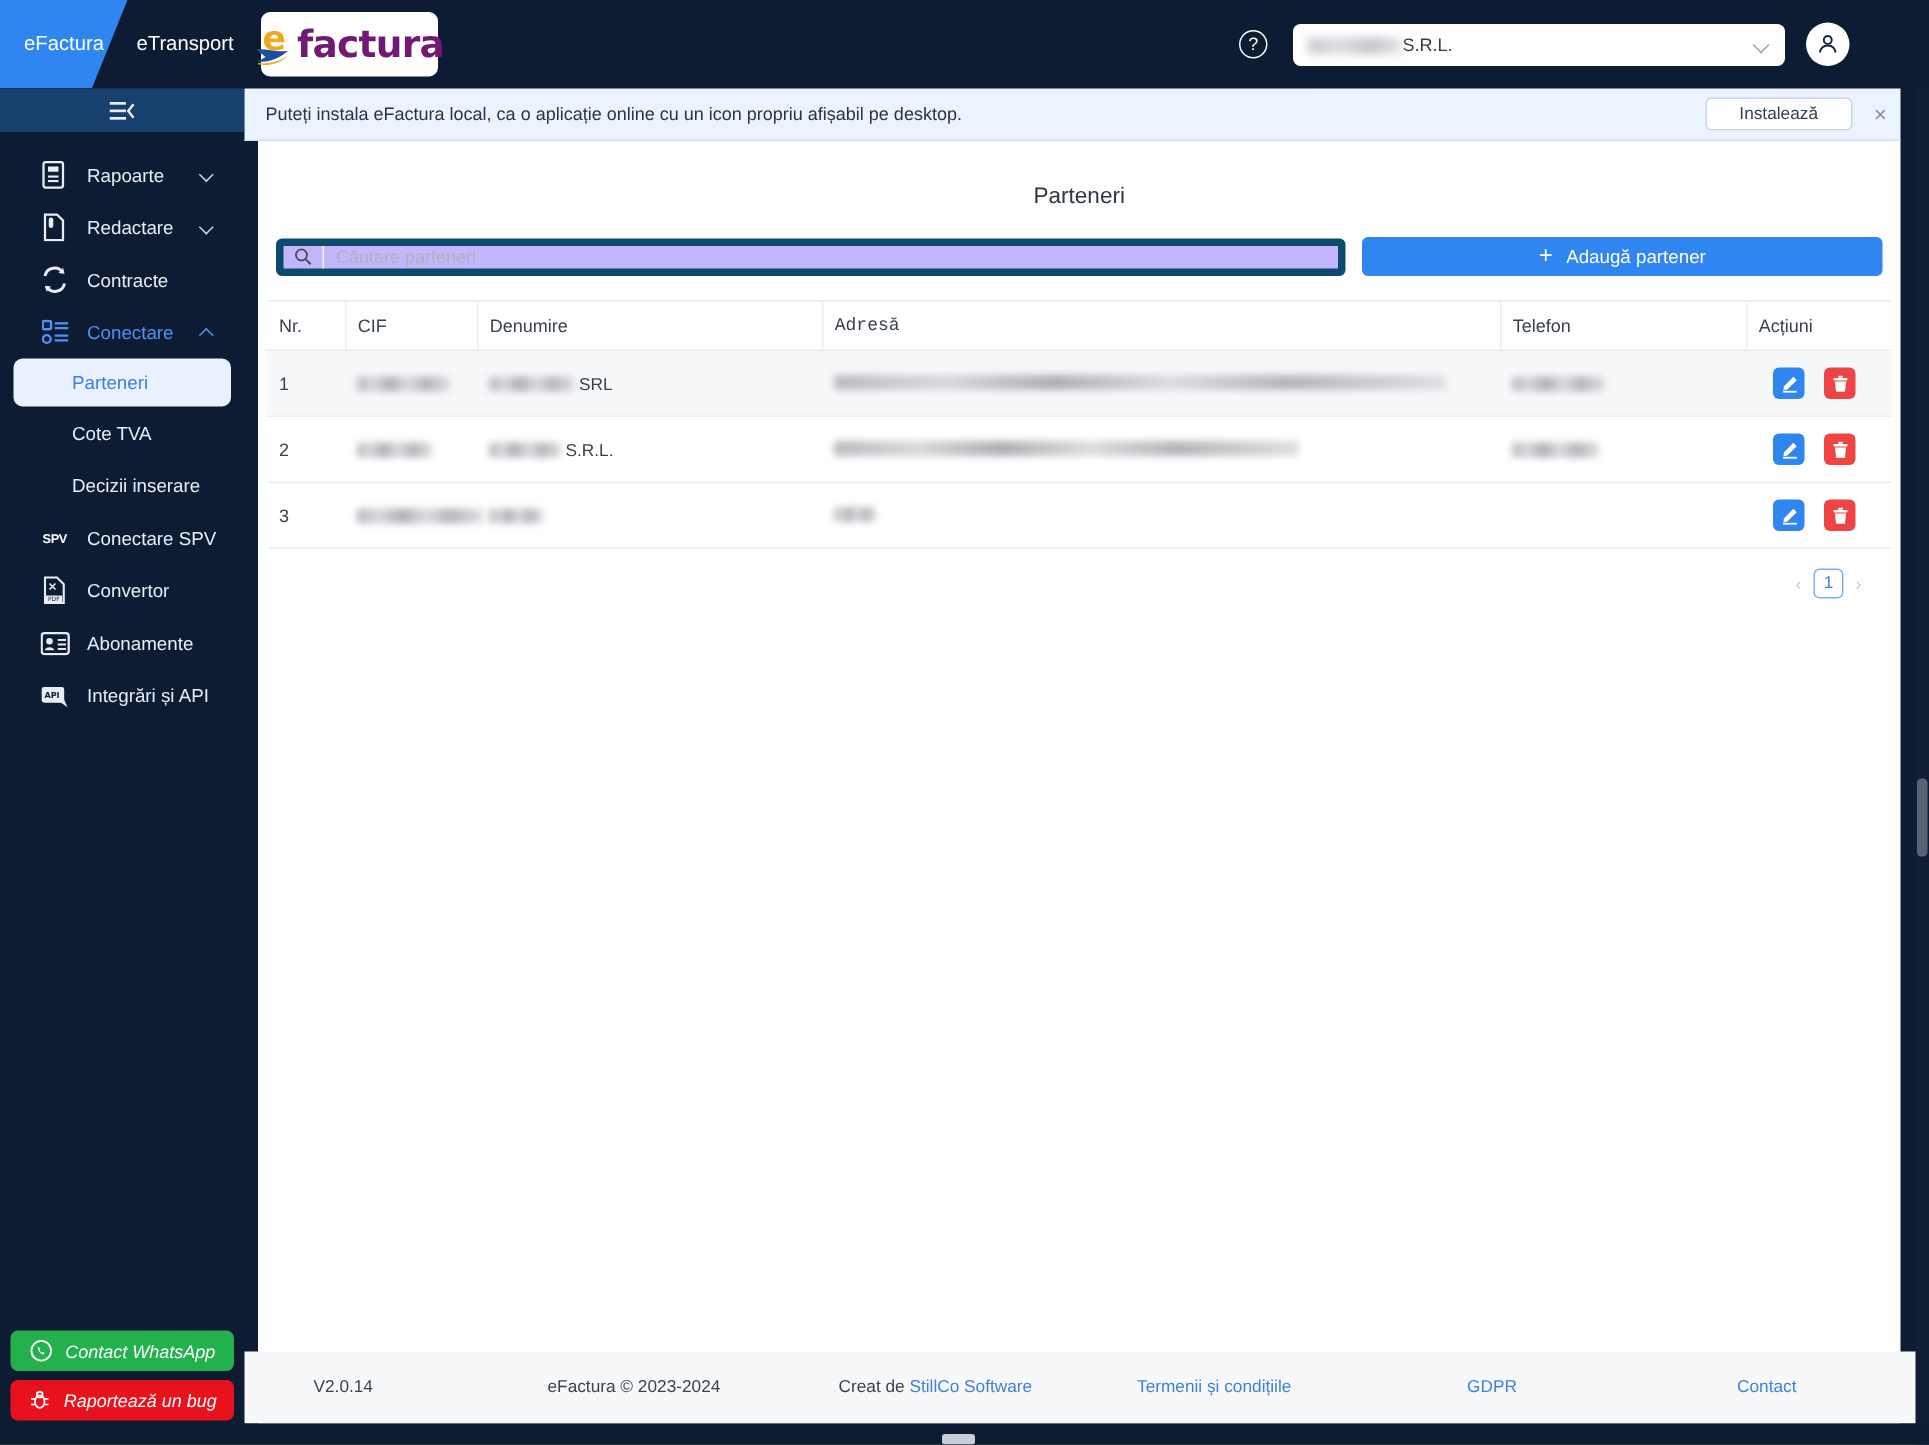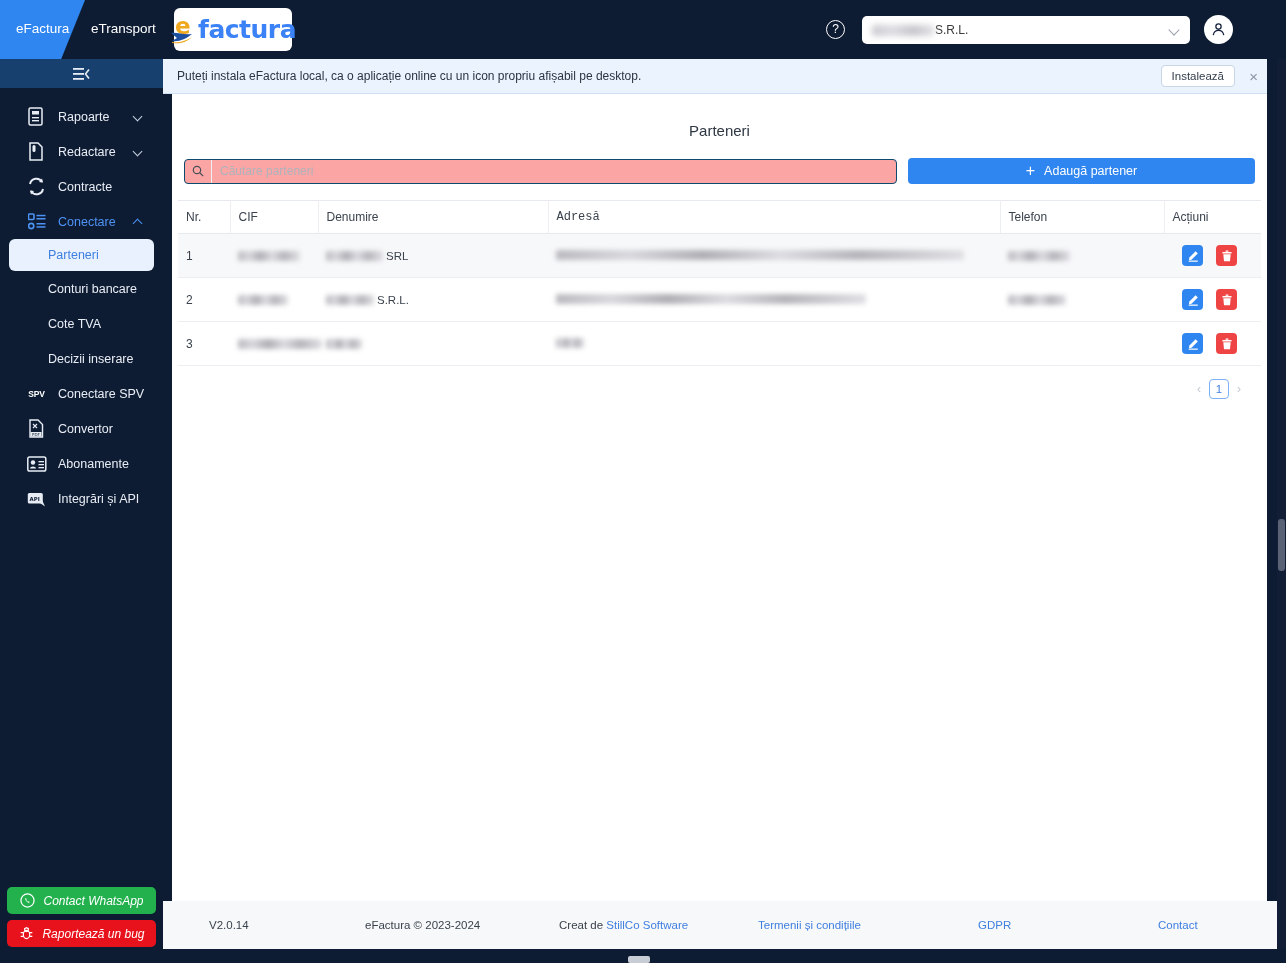--- a/index.html
+++ b/index.html
@@ -38,21 +38,21 @@
   .logo-mark { position: relative; width: 27px; height: 30px; }
   .logo-e {
     position: absolute; left: 5px; top: 0px;
     font-size: 23px; font-weight: bold; color: #f0a81e;
     font-family: "DejaVu Sans", sans-serif; line-height: 1;
   }
   .logo-swoosh {
     position: absolute; left: 0px; top: 16px; width: 24px; height: 13px;
   }
   .logo-text {
-    font-size: 25px; font-weight: bold; color: #3b82f6;
+    font-size: 25px; font-weight: bold; color: #701a75;
     letter-spacing: -0.5px; font-family: "DejaVu Sans", sans-serif;
   }
   .help-icon {
     position: absolute; left: 826px; top: 20px; width: 19px; height: 19px;
     border: 1.5px solid #ffffff; border-radius: 50%;
     color: #ffffff; font-size: 12px; text-align: center; line-height: 16px;
   }
   .company-select {
     position: absolute; left: 862px; top: 16px; width: 328px; height: 28px;
     background: #ffffff; border-radius: 5px;
@@ -133,21 +133,21 @@
     width: 1123px; height: 904px; background: #0e1c33;
   }
   .banner {
     position: absolute; left: 0px; top: 0px; width: 1104px; height: 35px;
     background: #eaf3fe; border-bottom: 1px solid #cfe0f5;
     display: flex; align-items: center;
   }
   .banner-text { font-size: 12px; color: #2b3442; padding-left: 14px; }
   .banner-btn {
     position: absolute; right: 32px; top: 6px;
-    padding: 4px 10px; background: #ffffff; border: 1px solid #c9d6e6;
+    padding: 4px 22px; background: #ffffff; border: 1px solid #c9d6e6;
     border-radius: 4px; font-size: 11.5px; color: #35404f; cursor: pointer;
   }
   .banner-close {
     position: absolute; right: 9px; top: 10px;
     font-size: 15px; color: #8b94a3; cursor: pointer; line-height: 1;
   }
 
   .content-panel {
     position: absolute; left: 9px; top: 35px; width: 1095px; height: 855px;
     background: #ffffff;
@@ -155,21 +155,21 @@
   .page-title {
     text-align: center; font-size: 15px; color: #2e3742;
     padding-top: 28px;
   }
   .toolbar {
     display: flex; align-items: center; gap: 11px;
     padding: 19px 12px 0 12px;
   }
   .search-wrap {
     flex: 0 0 713px; height: 25px; display: flex; align-items: center;
-    background: #fca5a5; border: 1px solid #0c4a6e; border-radius: 4px;
+    background: #c4b5fd; border: 5px solid #0c4a6e; border-radius: 4px;
   }
   .search-icon-box {
     width: 27px; display: flex; align-items: center; justify-content: center;
     border-right: 1px solid #eef1f4; height: 100%;
   }
   .search-input {
     border: none; outline: none; background: transparent;
     flex: 1; font-size: 12px; color: #3a3a3a; padding: 0 8px;
     font-family: "Liberation Sans", sans-serif;
   }
@@ -360,23 +360,20 @@
             <rect x="8.5" y="10" width="9" height="1.5" fill="#4d93f5"></rect>
             <rect x="8.5" y="13.2" width="9" height="1.5" fill="#4d93f5"></rect>
           </svg>
         </span>
         <span>Conectare</span>
         <span class="nav-chev up"></span>
       </div>
 
       <div class="sub-item selected">
         <span>Parteneri</span>
-      </div>
-      <div class="sub-item">
-        <span>Conturi bancare</span>
       </div>
       <div class="sub-item">
         <span>Cote TVA</span>
       </div>
       <div class="sub-item">
         <span>Decizii inserare</span>
       </div>
 
       <div class="nav-item" style="padding-left:26px;">
         <span class="spv-badge">SPV</span>

